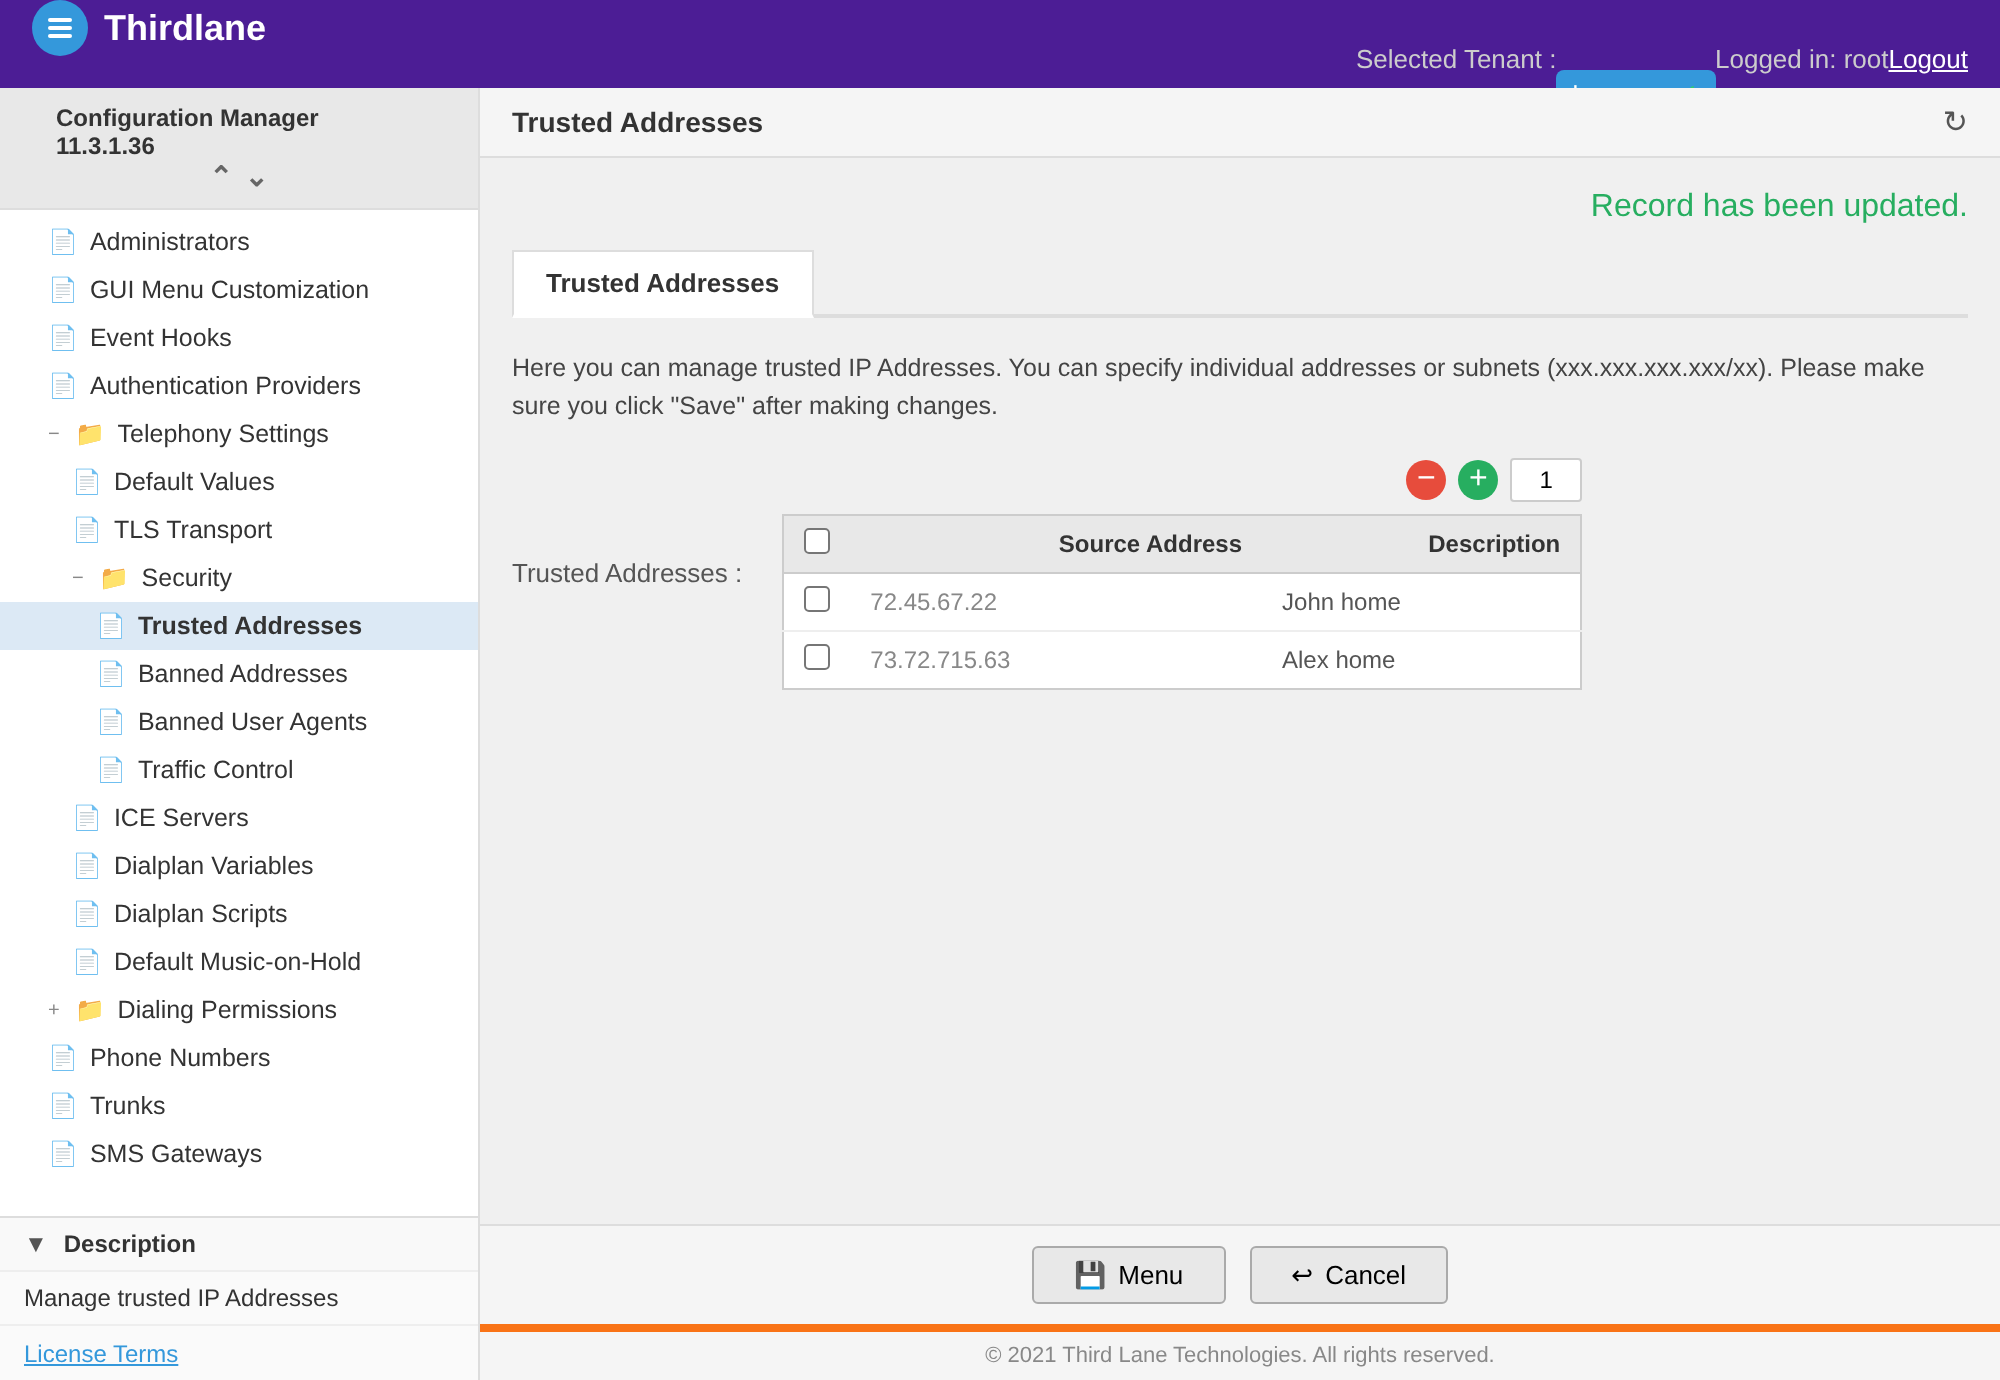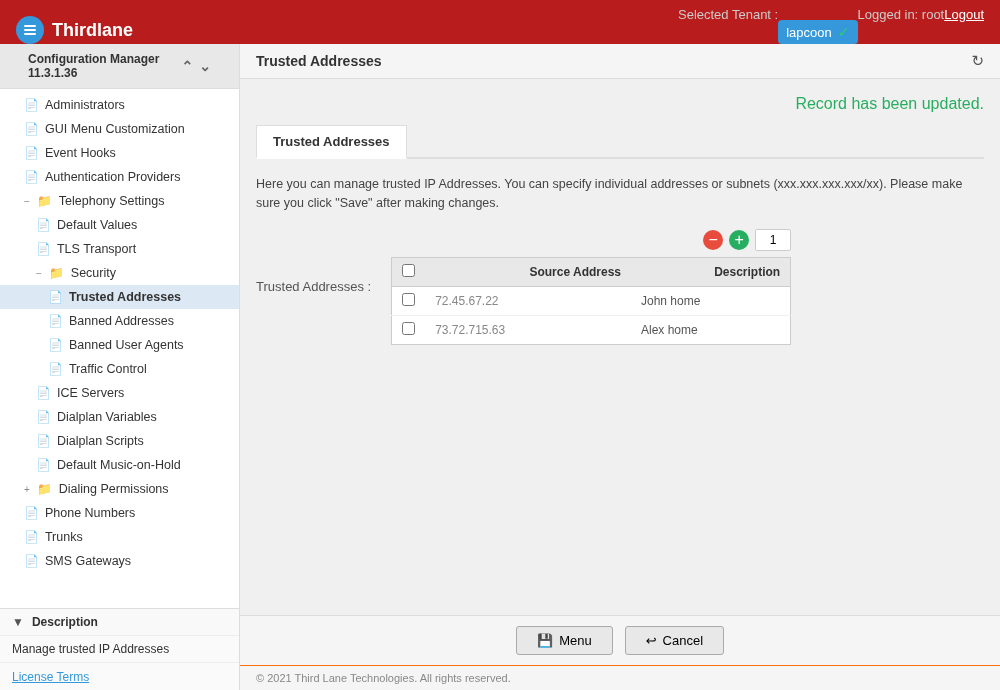--- a/index.html
+++ b/index.html
@@ -1,24 +1,24 @@
 <!DOCTYPE html>
 <html><head>
   <meta charset="utf-8">
   <style>
     * { box-sizing: border-box; margin: 0; padding: 0; }
     body { font-family: Arial, sans-serif; font-size: 13px; background: #f0f0f0; width: 1000px; height: 690px; overflow: hidden; display: flex; flex-direction: column; }
 
     
     .header {
-      background: #b91c1c;
+      background: #4c1d95;
       color: white;
       height: 44px;
       display: flex;
-      align-items: flex-end;
+      align-items: flex-start;
       padding: 0 16px;
       flex-shrink: 0;
     }
     .header-logo {
       display: flex;
       align-items: center;
       gap: 8px;
       flex: 1;
     }
     .header-logo-icon {
@@ -64,20 +64,21 @@
     .sidebar-header {
       background: #e8e8e8;
       padding: 8px 28px;
       font-size: 12px;
       font-weight: bold;
       color: #333;
       display: flex;
       align-items: center;
       justify-content: space-between;
       border-bottom: 1px solid #ddd;
+      flex-direction: column;
     }
     .sidebar-header-icons { display: flex; gap: 6px; }
     .sidebar-header-icon { cursor: pointer; color: #666; font-size: 14px; }
     .sidebar-nav {
       flex: 1;
       overflow-y: auto;
       padding: 4px 0;
     }
     .nav-item {
       display: flex;
@@ -274,23 +275,23 @@
       cursor: pointer;
       font-size: 13px;
       display: flex; align-items: center; gap: 6px;
     }
     .btn-save { background: #e8e8e8; }
     .btn-cancel { background: #e8e8e8; }
 
     
     .page-footer {
       background: #f5f5f5;
-      border-top: 1px solid #f97316;
+      border-top: 4px solid #f97316;
       padding: 6px 16px;
-      text-align: left;
+      text-align: center;
       font-size: 11px;
       color: #888;
     }
   </style>
 </head>
 <body>
 
 <div class="header">
   <div class="header-logo">
     <div class="header-logo-icon">

